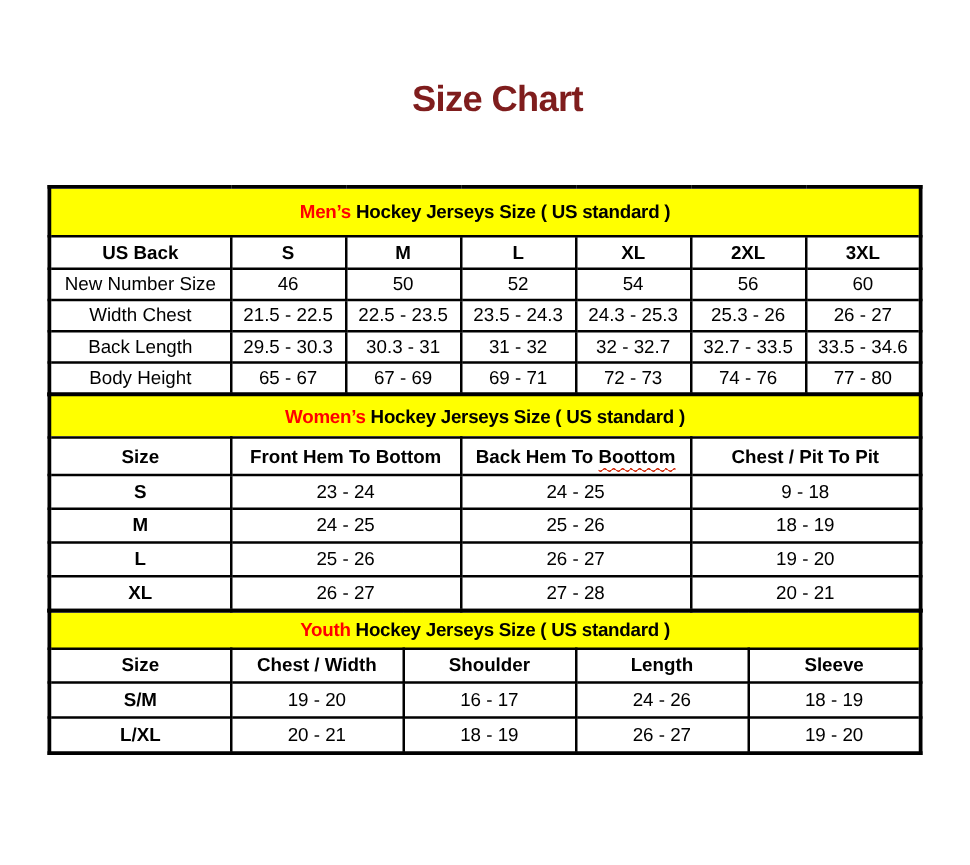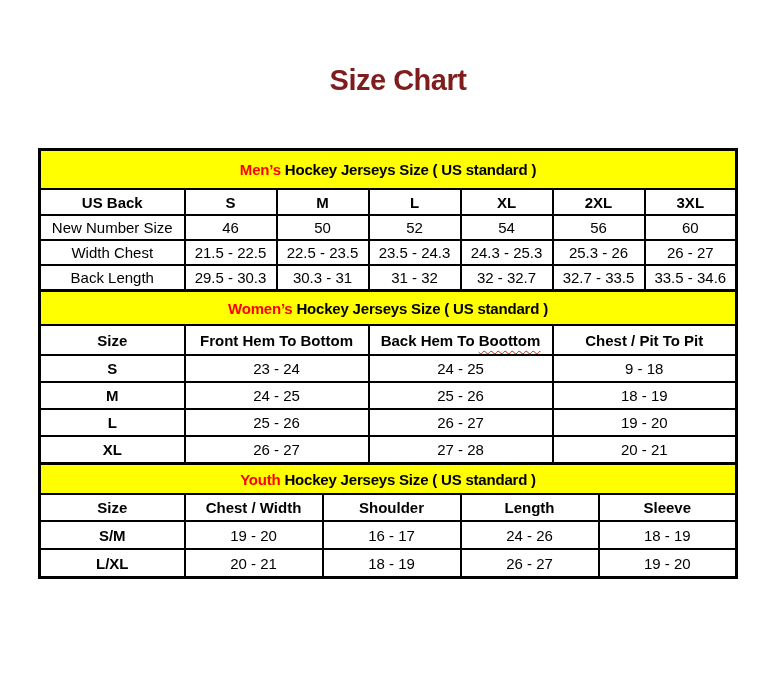--- a/index.html
+++ b/index.html
@@ -131,20 +131,29 @@
       </tr>
       <tr class="data-row">
         <td>Back Length</td>
         <td>29.5 - 30.3</td>
         <td>30.3 - 31</td>
         <td>31 - 32</td>
         <td>32 - 32.7</td>
         <td>32.7 - 33.5</td>
         <td>33.5 - 34.6</td>
       </tr>
+      <tr class="data-row">
+        <td>Body Height</td>
+        <td>65 - 67</td>
+        <td>67 - 69</td>
+        <td>69 - 71</td>
+        <td>72 - 73</td>
+        <td>74 - 76</td>
+        <td>77 - 80</td>
+      </tr>
     </tbody>
       </table>
 
     <table class="sec womens">
       <colgroup>
         <col style="width:145px">
           <col style="width:184px">
           <col style="width:184px">
           <col style="width:184px">
       </colgroup>

